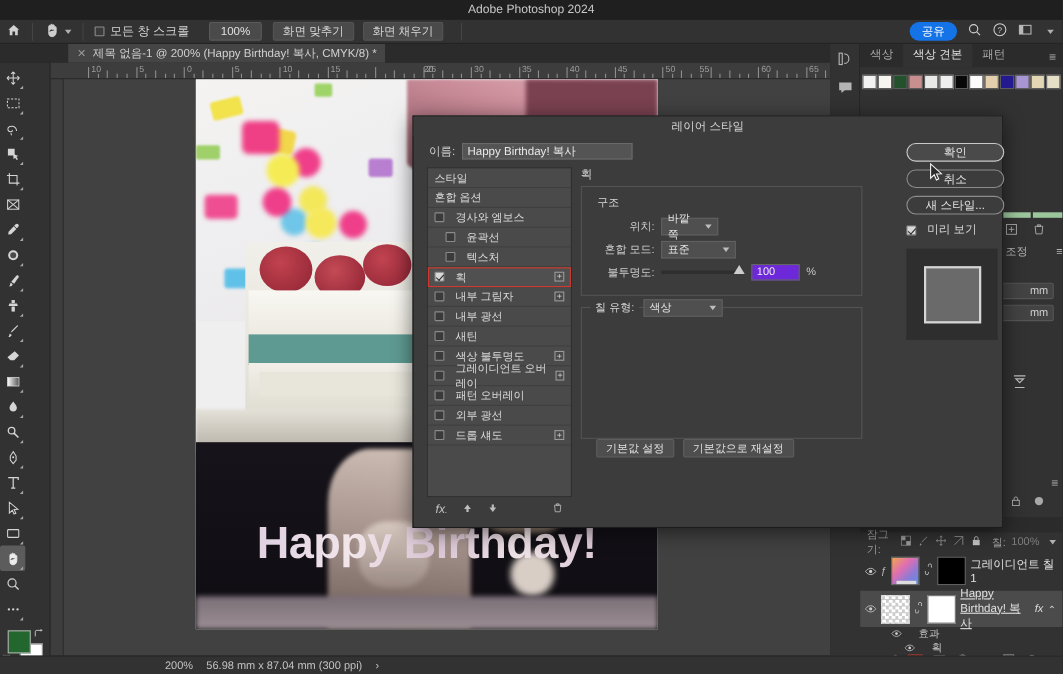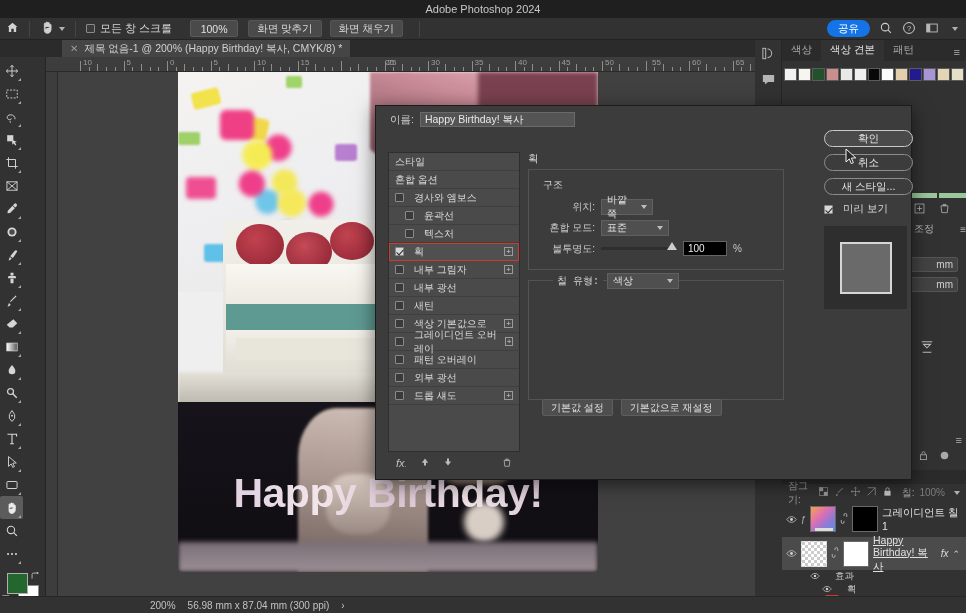--- a/index.html
+++ b/index.html
@@ -197,21 +197,21 @@
     background:#3c3c3c;
   }
   .secttitle { font-size:10.5px; color:#dcdcdc; margin-bottom:3px; }
   .fieldset { border:1px solid #535353; padding:8px 8px 8px 8px; }
   .frow { display:flex; align-items:center; height:17px; margin-bottom:4px; }
   .flabel { width:64px; text-align:right; font-size:10px; color:#cecece; padding-right:6px; }
   .slider { flex:1; height:3px; background:#2e2e2e; border-radius:2px; position:relative; }
   .sthumb { position:absolute; top:-5px; width:0;height:0;
     border-left:5px solid transparent;border-right:5px solid transparent;border-bottom:8px solid #cdcdcd; }
   .numfield {
-    background:#000000; border:1px solid #646464; height:15px; width:44px;
+    background:#6d28d9; border:1px solid #646464; height:15px; width:44px;
     display:flex; align-items:center; padding:0 4px; font-size:10px; color:#ececec;
   }
   .numfield.focus { background:#4b4b4b; }
   .numfield.focus .sel { background:#1f5fbd; color:#fff; padding:0 1px; }
   .unit { font-size:10px; color:#c6c6c6; margin-left:6px; }
   .select {
     background:#4f4f4f; border:1px solid #606060; height:16px;
     display:flex; align-items:center; padding:0 5px; font-size:10px; color:#e2e2e2; gap:8px;
   }
   .select .arw { margin-left:auto; width:0;height:0;
@@ -562,21 +562,21 @@
     <div class="rtick" style="left: 529.9px; height: 8px; top: 7px;"></div>
     <div class="rtick" style="left: 538.6px; height: 5px; top: 10px;"></div>
     <div class="rtick" style="left: 547.3px; height: 5px; top: 10px;"></div>
     <div class="rtick major" style="left: 556px;"></div>
     <div class="rlab" style="left: 559px;">50</div>
     <div class="rtick" style="left: 564.7px; height: 5px; top: 10px;"></div>
     <div class="rtick" style="left: 573.4px; height: 8px; top: 7px;"></div>
     <div class="rtick" style="left: 582.1px; height: 5px; top: 10px;"></div>
     <div class="rtick" style="left: 590.8px; height: 5px; top: 10px;"></div>
     <div class="rtick major" style="left: 599.5px;"></div>
-    <div class="rlab" style="left: 606px;">55</div>
+    <div class="rlab" style="left: 590px;">55</div>
     <div class="rtick" style="left: 608.2px; height: 5px; top: 10px;"></div>
     <div class="rtick" style="left: 616.9px; height: 8px; top: 7px;"></div>
     <div class="rtick" style="left: 625.6px; height: 5px; top: 10px;"></div>
     <div class="rtick" style="left: 634.3px; height: 5px; top: 10px;"></div>
     <div class="rtick major" style="left: 643px;"></div>
     <div class="rlab" style="left: 646px;">60</div>
     <div class="rtick" style="left: 651.7px; height: 5px; top: 10px;"></div>
     <div class="rtick" style="left: 660.4px; height: 8px; top: 7px;"></div>
     <div class="rtick" style="left: 669.1px; height: 5px; top: 10px;"></div>
     <div class="rtick" style="left: 677.8px; height: 5px; top: 10px;"></div>
@@ -863,20 +863,21 @@
     <span>
       <svg width="12" height="12" viewBox="0 0 16 16">
           <path d="M3.5 4.5h9l-.9 9.5H4.4z" fill="none" stroke="#bdbdbd" stroke-width="1.2"></path>
           <path d="M6 2.5h4v2H6z" fill="none" stroke="#bdbdbd" stroke-width="1.2"></path>
         </svg>
     </span>
   </div>
 </div>
 
 <div id="dialog" class="abs">
+  <div id="dlg-title">레이어 스타일</div>
 
   <div id="dlg-name-row">
     <span class="lbl">이름:</span>
     <div id="dlg-name-input">Happy Birthday! 복사</div>
   </div>
 
   <div id="stylelist">
       <div class="slrow">
         <span>스타일</span>
       </div>
@@ -908,21 +909,21 @@
       <div class="slrow">
         <span class="cbx"></span>
         <span>내부 광선</span>
       </div>
       <div class="slrow">
         <span class="cbx"></span>
         <span>새틴</span>
       </div>
       <div class="slrow">
         <span class="cbx"></span>
-        <span>색상 기본값으로</span>
+        <span>색상 불투명도</span>
         <span class="plusbtn">+</span>
       </div>
       <div class="slrow">
         <span class="cbx"></span>
         <span>그레이디언트 오버레이</span>
         <span class="plusbtn">+</span>
       </div>
       <div class="slrow">
         <span class="cbx"></span>
         <span>패턴 오버레이</span>
@@ -986,21 +987,21 @@
           <span class="sthumb" style="left:66px;"></span>
         </div>
         <div class="numfield" style="margin-left:9px;">100</div>
         <span class="unit">%</span>
       </div>
 
     </div>
 
     <div class="fieldset" style="height:120px;position:relative;">
       <div class="frow" style="margin:-17px 0 10px 0;">
-        <span style="font-size:10px;color:#d6d6d6;background:#3c3c3c;padding:0 4px;margin-left:16px;font-family:Liberation Mono, monospace;">칠 유형:</span>
+        <span style="font-size:10px;color:#d6d6d6;background:#3c3c3c;padding:0 4px;margin-left:0;">칠 유형:</span>
         <div class="select" style="width:72px;margin-left:4px;">
           <span>색상</span>
           <span class="arw"></span>
         </div>
       </div>
     </div>
   </div>
 
   <div class="defbtns">
     <div class="defbtn">기본값 설정</div>

